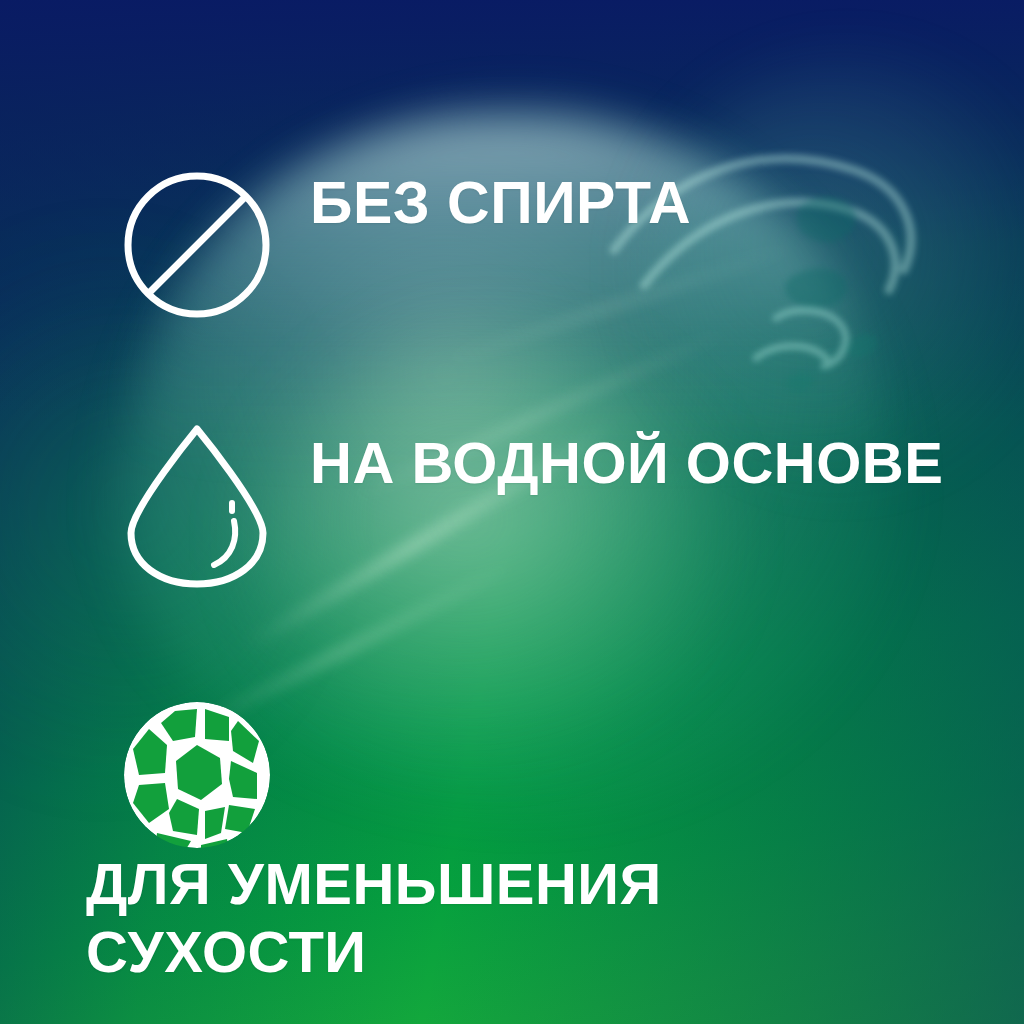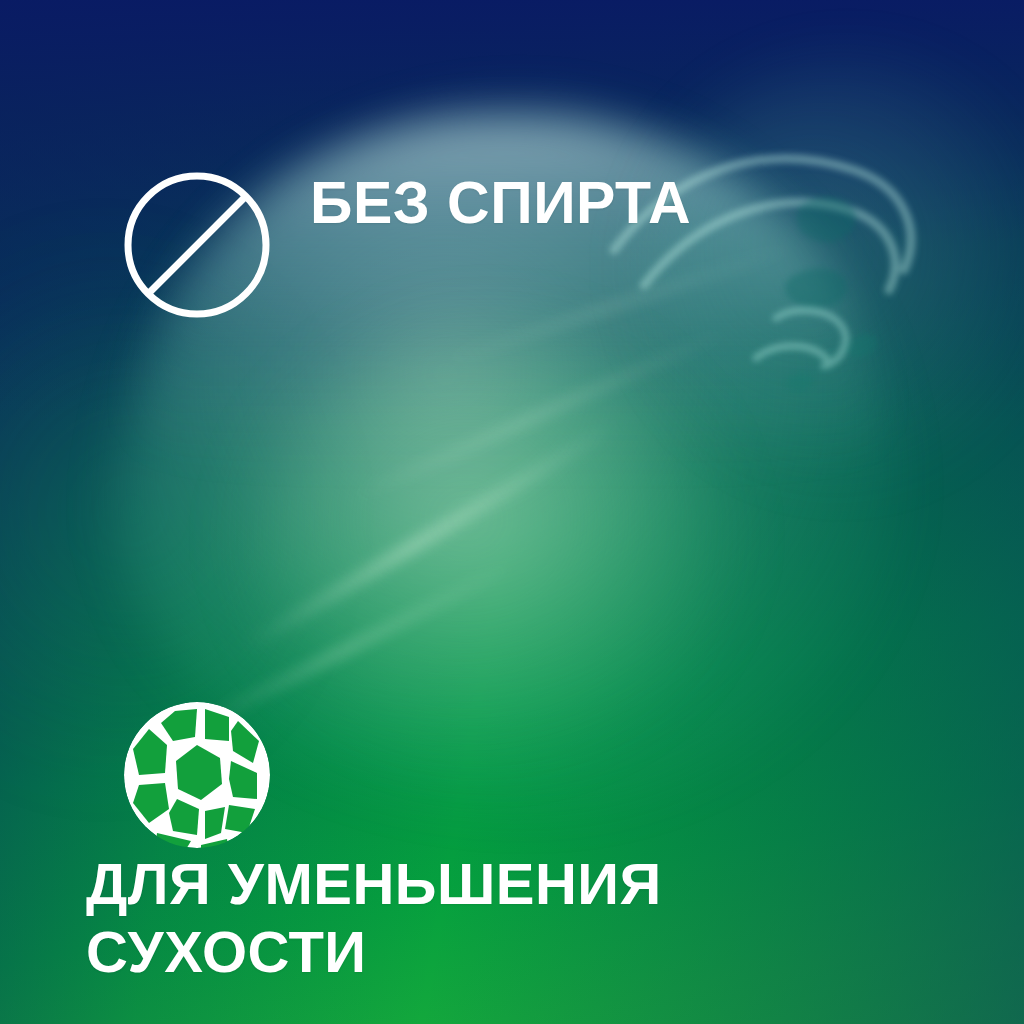--- a/index.html
+++ b/index.html
@@ -234,20 +234,30 @@
     <div class="row row-1">
       <div class="icon-wrap">
         <svg width="150" height="150" viewBox="0 0 150 150" xmlns="http://www.w3.org/2000/svg">
           <circle cx="75" cy="75" r="69" fill="none" stroke="#ffffff" stroke-width="7"></circle>
           <line x1="26" y1="124" x2="124" y2="26" stroke="#ffffff" stroke-width="7" stroke-linecap="butt"></line>
         </svg>
       </div>
       <div class="label label-1">БЕЗ СПИРТА</div>
     </div>
 
+    <div class="row row-2">
+      <div class="icon-wrap">
+        <svg width="150" height="168" viewBox="0 0 150 168" xmlns="http://www.w3.org/2000/svg">
+          <path d="M75 8 C75 8 141 88 141 112 C141 143 112 163 75 163 C38 163 9 143 9 112 C9 88 75 8 75 8 Z" fill="none" stroke="#ffffff" stroke-width="7" stroke-linejoin="round"></path>
+          <path d="M112 100 C116 118 110 136 92 144" fill="none" stroke="#ffffff" stroke-width="6" stroke-linecap="round"></path>
+          <line x1="110" y1="82" x2="110" y2="90" stroke="#ffffff" stroke-width="6" stroke-linecap="round"></line>
+        </svg>
+      </div>
+      <div class="label label-2">НА ВОДНОЙ ОСНОВЕ</div>
+    </div>
 
     <div class="row row-3">
       <div class="icon-wrap">
         <svg width="152" height="152" viewBox="0 0 152 152" xmlns="http://www.w3.org/2000/svg">
           <defs>
             <mask id="cellmask">
               <rect x="0" y="0" width="152" height="152" fill="black"></rect>
               <circle cx="76" cy="76" r="73" fill="white"></circle>
             </mask>
           </defs>

